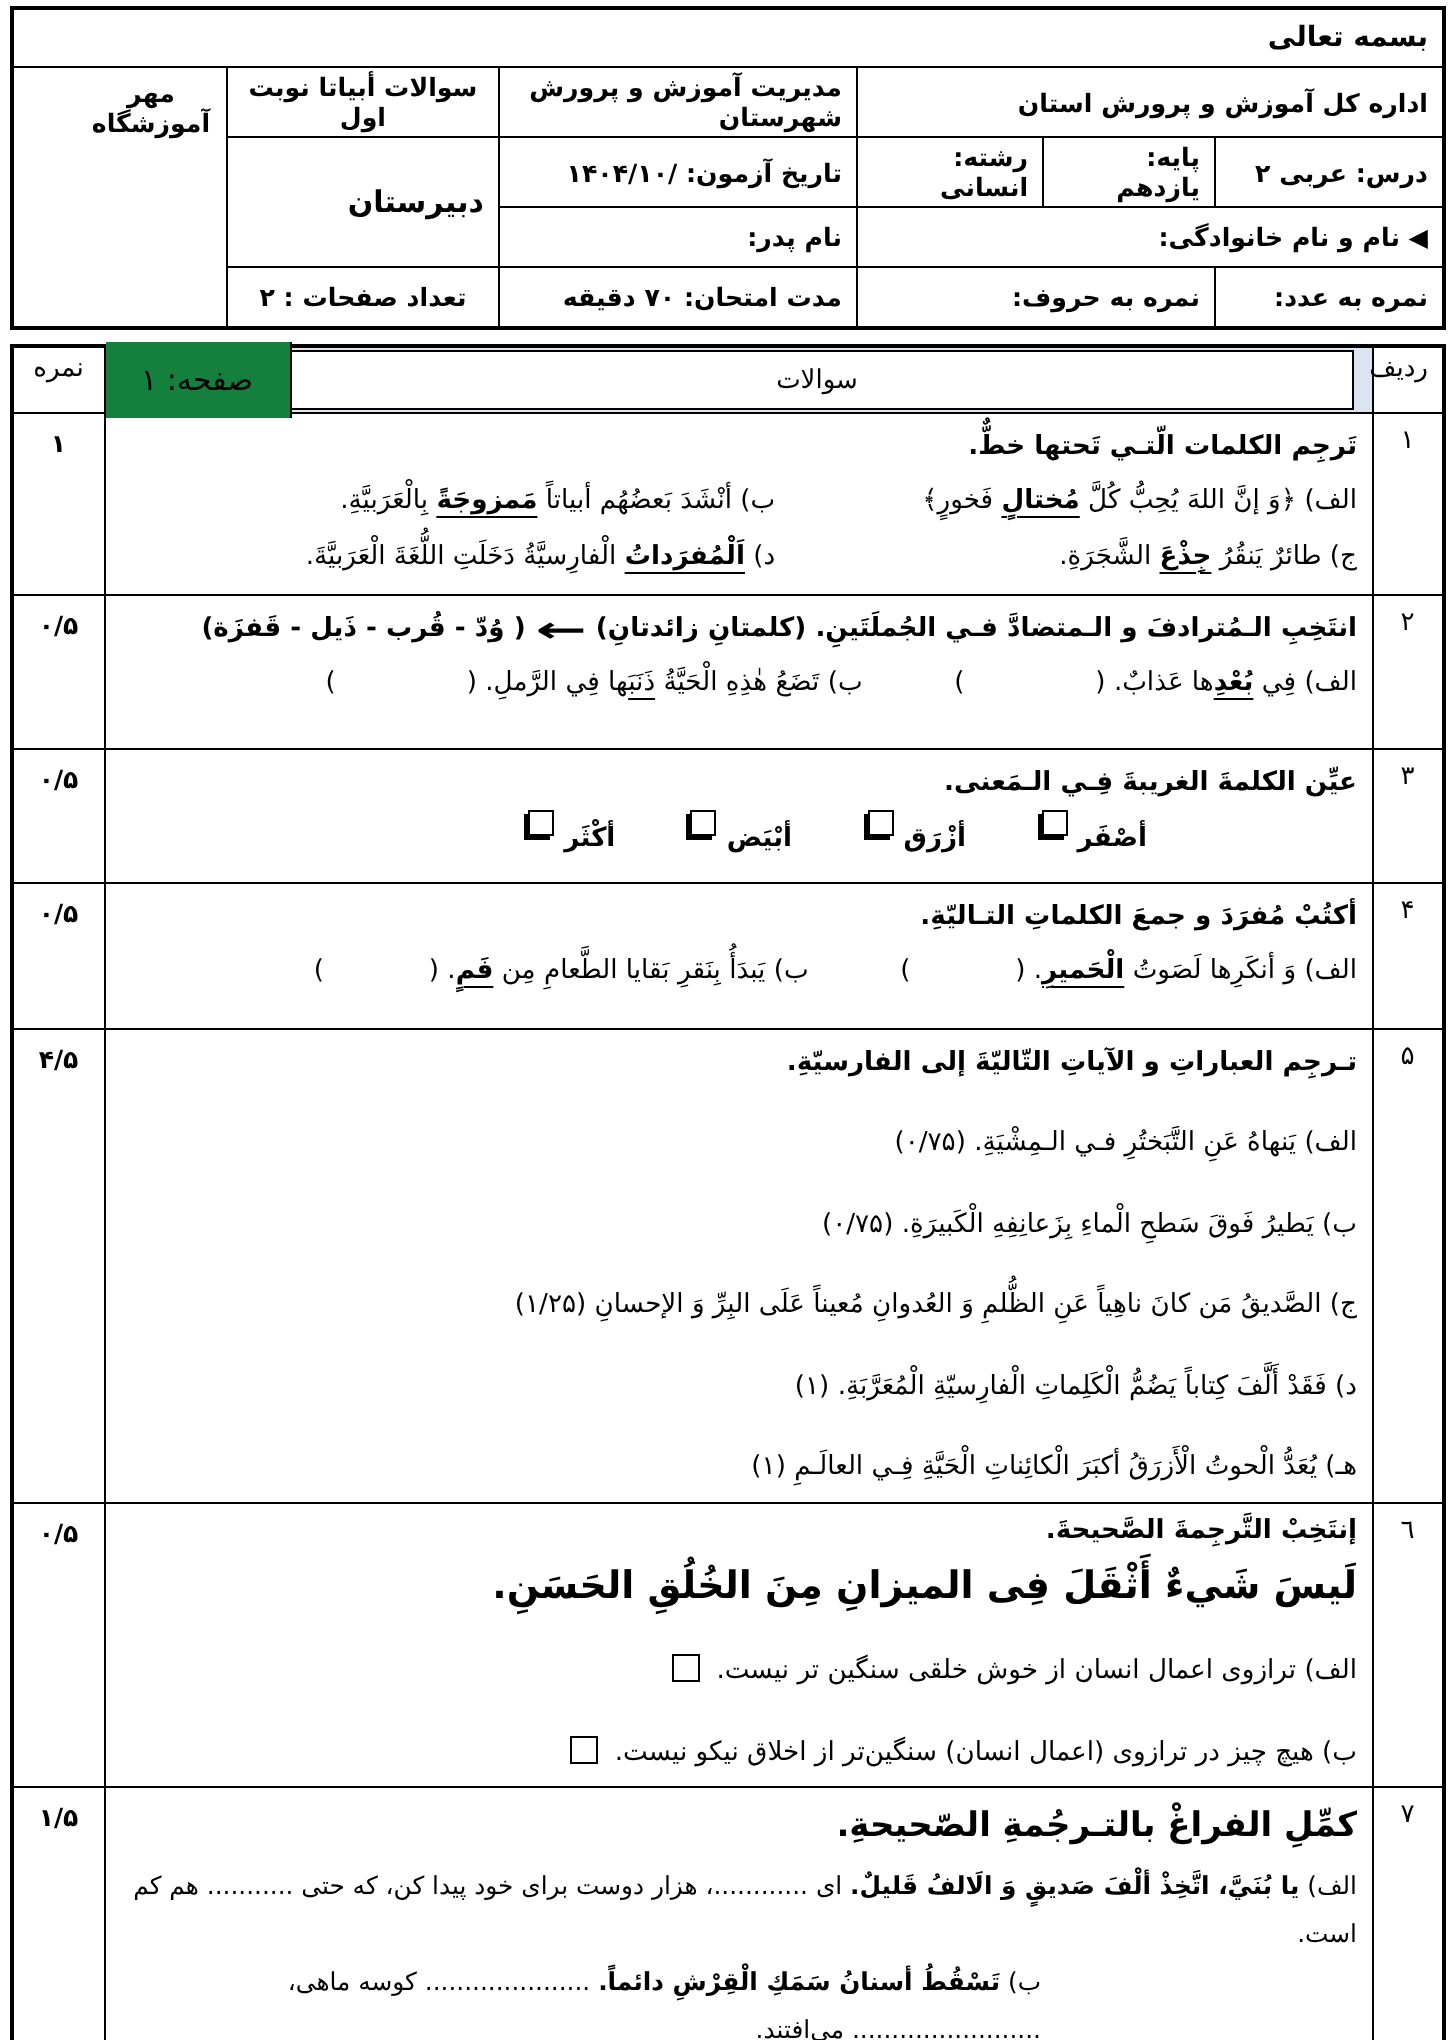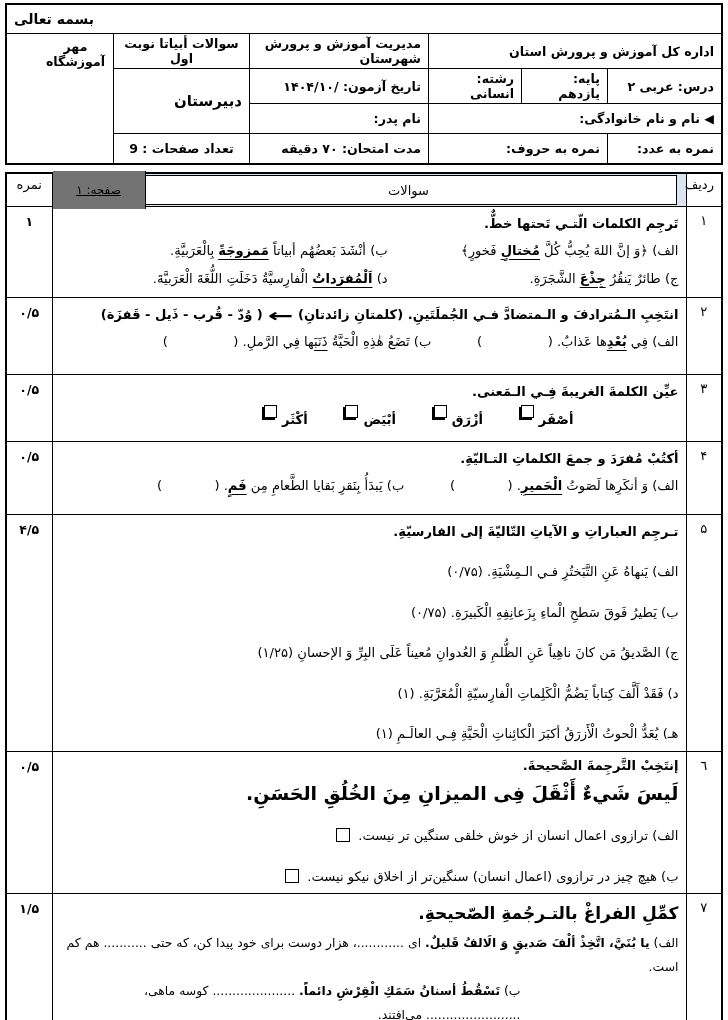--- a/index.html
+++ b/index.html
@@ -4,36 +4,36 @@
 <style>
   html,body{margin:0;padding:0;background:#fff;color:#000;
     font-family:"DejaVu Sans","Liberation Sans",sans-serif;}
   .page{width:718px;margin:3px auto 0;direction:rtl;}
 
   table{border-collapse:collapse;width:100%;}
 
   
   .hdr{border:2.6px solid #000;font-size:12.6px;font-weight:bold;table-layout:fixed;}
   .hdr td{border:1.4px solid #000;padding:2px 7px;vertical-align:middle;height:25px;}
-  .hdr .bism{text-align:left;font-size:14px;height:24px;}
+  .hdr .bism{text-align:right;font-size:14px;height:24px;}
   .hdr .c{text-align:center;}
   .hdr .top{vertical-align:top;padding-top:5px;padding-left:38px;}
   .hdr .school{font-size:15px;text-align:right;}
 
   
   .main{border:2.6px solid #000;margin-top:7px;table-layout:fixed;font-size:13.1px;}
   .main td{border:1.2px solid #000;vertical-align:top;padding:3px 7px;}
   .main .radif{text-align:center;padding-top:6px;}
   .main .scorecell{text-align:center;font-weight:bold;padding-top:7px;font-size:12.5px;}
   .qhead-band{display:flex;direction:rtl;height:100%;align-items:stretch;}
   .qhead-title{flex:1;border:1.3px solid #000;margin:1px 2px;display:flex;
     align-items:center;justify-content:center;font-size:13px;background:#fff;}
-  .qhead-page{width:92px;background:#737373;display:flex;align-items:center;
+  .qhead-page{width:92px;background:#15803d;display:flex;align-items:center;
     justify-content:center;border-right:1.3px solid #000;margin:-3px -7px -3px -7px;
-    padding:0;font-size:12px;text-decoration:underline;}
+    padding:0;font-size:15px;}
   td.qheadcell{padding:0 7px;background:#dbe5f1;}
 
   .line{line-height:2.1;}
   .b{font-weight:bold;}
   .u{text-decoration:underline;text-underline-offset:4px;text-decoration-thickness:1.4px;text-align:right;}
   .grid2{display:grid;grid-template-columns:47% 53%;}
   .sp{margin-bottom:13px;}
   .opts{padding-right:105px;display:flex;gap:0;line-height:2.3;}
   .ind160{padding-right:158px;}
   .ind40{padding-right:38px;}
@@ -85,21 +85,21 @@
       <td rowspan="2" class="school">دبیرستان</td>
     </tr>
     <tr>
       <td colspan="3">◀ نام و نام خانوادگی:</td>
       <td>نام پدر:</td>
     </tr>
     <tr>
       <td>نمره به عدد:</td>
       <td colspan="2">نمره به حروف:</td>
       <td>مدت امتحان: ۷۰ دقیقه</td>
-      <td class="c">تعداد صفحات : 9</td>
+      <td class="c">تعداد صفحات : ۲</td>
     </tr>
   </tbody>
     </table>
 
   <table class="main">
     <colgroup>
       <col style="width:36px">
         <col>
         <col style="width:46px">
     </colgroup>

